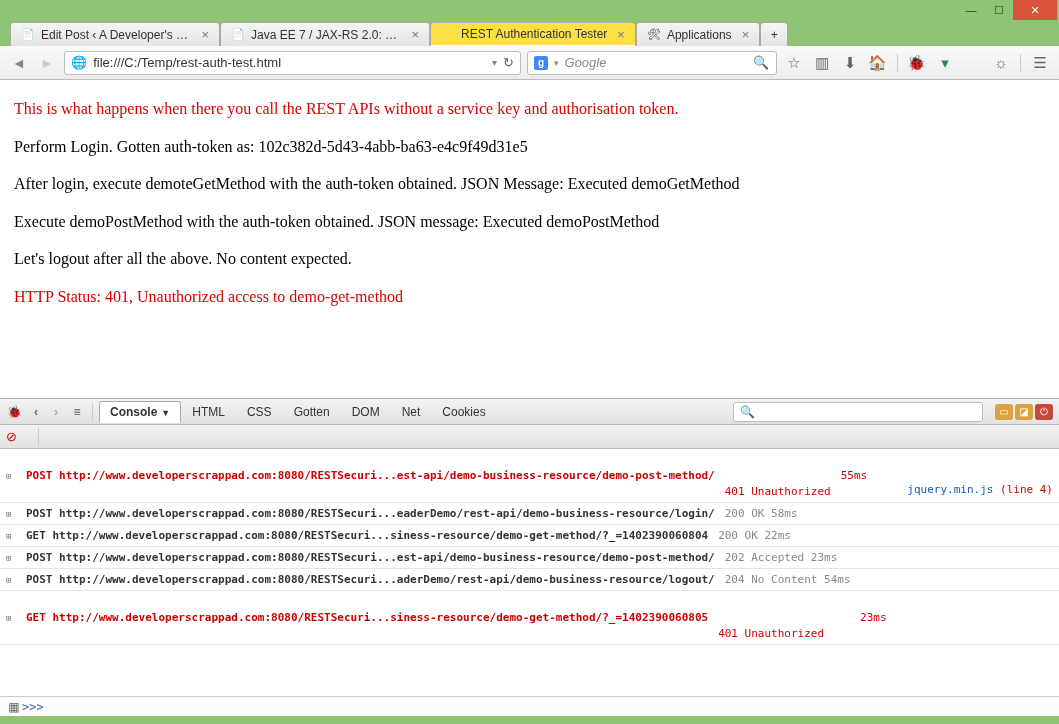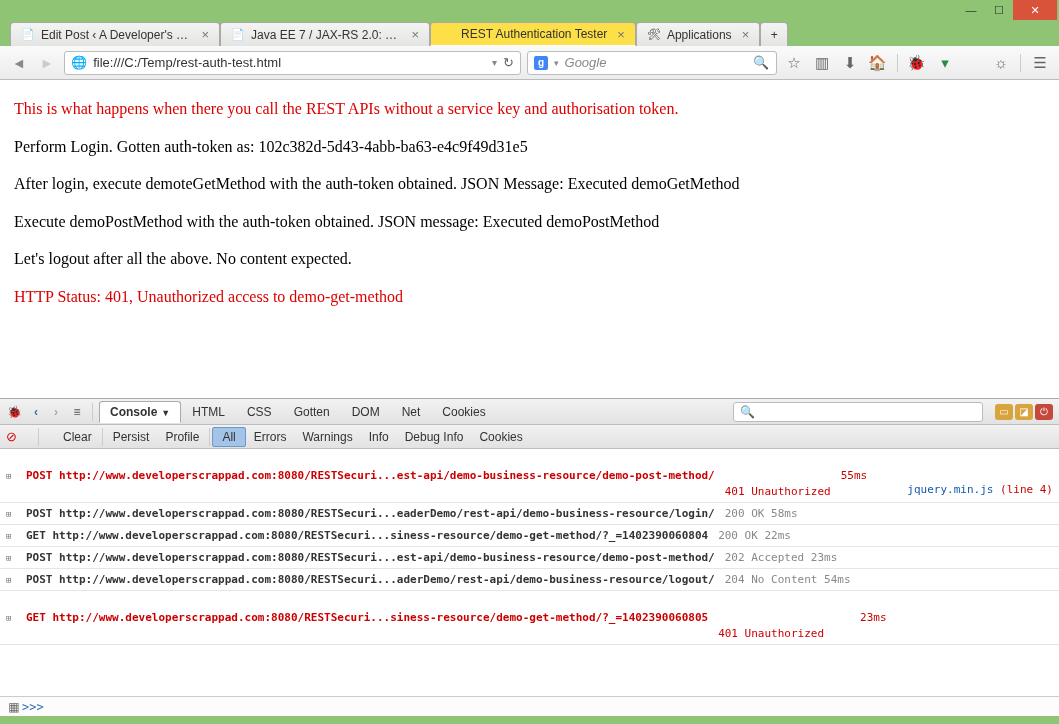--- a/index.html
+++ b/index.html
@@ -157,33 +157,20 @@
       </div>
       <div class="dev-winbtns">
         <div class="dev-winbtn min">▭</div>
         <div class="dev-winbtn det">◪</div>
         <div class="dev-winbtn cls">⏻</div>
       </div>
     </div>
     <div class="dev-toolbar2">
       <span class="dev-stop">⊘</span>
       <span class="tool-sep"></span>
-      <span id="devtabs2" style="display:flex;gap:0;align-items:center;">
-          <span class="item">Clear</span>
-          <span class="tool-sep"></span>
-          <span class="item">Persist</span>
-          <span class="item">Profile</span>
-          <span class="tool-sep"></span>
-          <span class="item active">All</span>
-          <span class="item">Errors</span>
-          <span class="item">Warnings</span>
-          <span class="item">Info</span>
-          <span class="item">Debug Info</span>
-          <span class="item">Cookies</span>
-        </span>
     </div>
     <div class="console-body" id="reqbody">
         <div class="req-row err">
           <span class="toggle">⊞</span>
           <span class="method-url">POST http://www.developerscrappad.com:8080/RESTSecuri...est-api/demo-business-resource/demo-post-method/</span>
           <span class="status">401 Unauthorized</span>
           <span class="time">55ms</span>
           <span class="src">jquery.min.js <span class="ln">(line 4)</span></span>
         </div>
         <div class="req-row">

